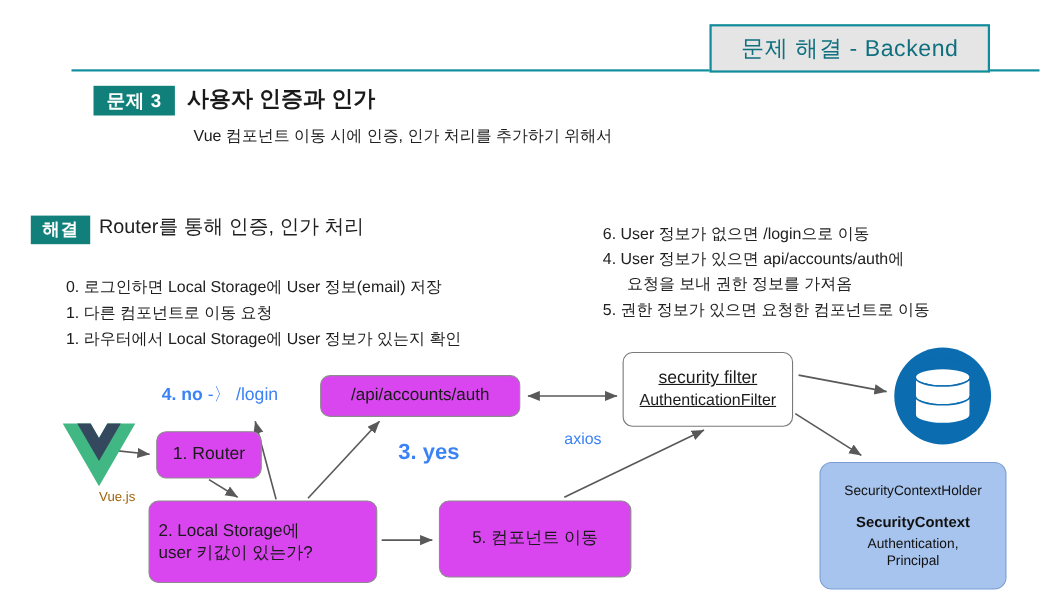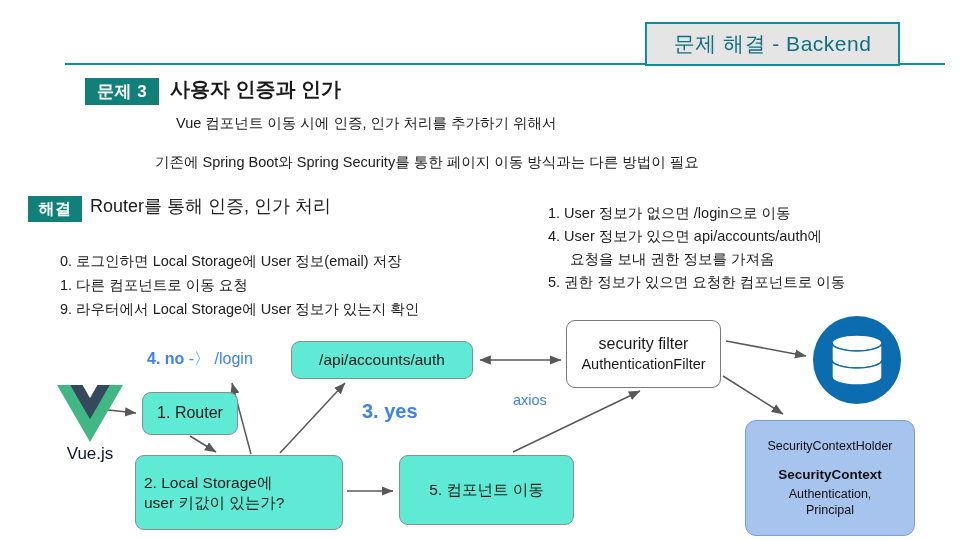--- a/index.html
+++ b/index.html
@@ -87,90 +87,89 @@
   
   .diagram { position: absolute; left: 0; top: 0; width: 960px; height: 540px; }
   svg.edges { position: absolute; left: 0; top: 0; width: 960px; height: 540px; }
 
   .node {
     position: absolute;
     display: flex; align-items: center; justify-content: center;
     text-align: center;
     border: 1px solid #8c8c8c;
     border-radius: 9px;
-    background: #5eead4;
+    background: #d946ef;
     color: #1a1a1a;
     font-size: 16px;
     line-height: 1.28;
     padding: 4px 8px;
   }
   .node-white { background: #ffffff; border-color: #7a7a7a; }
   .node-blue {
     background: #a7c4ee; border: 1px solid #7a9ed1; border-radius: 11px;
     flex-direction: column; justify-content: center;
   }
 
   #node-router   { left: 142px; top: 392px; width: 96px;  height: 43px; }
   #node-localst  { left: 135px; top: 455px; width: 208px; height: 75px;
                    justify-content: flex-start; text-align: left; font-size: 15.5px; }
   #node-api      { left: 291px; top: 341px; width: 182px; height: 38px; font-size: 15.5px; }
   #node-move     { left: 399px; top: 455px; width: 175px; height: 70px; font-size: 15.5px; }
   #node-filter   { left: 566px; top: 320px; width: 155px; height: 68px;
-                   flex-direction: column; font-size: 15px; }
+                   flex-direction: column; font-size: 15px; text-decoration: underline; }
   #node-filter .f-main { font-size: 16px; }
   #node-filter .f-sub  { font-size: 14.5px; }
   #node-scholder { left: 745px; top: 420px; width: 170px; height: 116px; }
 
   .node-blue .l1 { font-size: 12.5px; color: #111; }
   .node-blue .l2 { font-size: 13.5px; font-weight: bold; color: #111; margin-top: 12px; }
   .node-blue .l3 { font-size: 12.5px; color: #111; margin-top: 2px; }
   .node-blue .l4 { font-size: 12.5px; color: #111; }
 
   .lbl { position: absolute; color: #3b82f6; white-space: nowrap; }
   #lbl-no  { left: 147px; top: 349px; font-size: 16px; font-weight: bold; }
   #lbl-no .thin { font-weight: normal; }
   #lbl-yes { left: 362px; top: 400px; font-size: 20px; font-weight: bold; }
   #lbl-axios { left: 513px; top: 392px; font-size: 14.5px; font-weight: normal; }
 
   
   #vue-logo { position: absolute; left: 57px; top: 378px; width: 66px; height: 72px; }
   #vue-label {
     position: absolute; left: 57px; top: 444px; width: 66px;
-    text-align: center; font-size: 17px; color: #0f172a;
+    text-align: right; font-size: 12px; color: #a16207;
   }
 
   
   #h2-logo { position: absolute; left: 812px; top: 315px; width: 90px; height: 90px; }
 </style>
 </head>
 <body>
 
 <div id="slide">
 
   <div class="hrule"></div>
   <div class="title-box">
     <span>문제 해결 - Backend</span>
   </div>
 
   <div class="badge badge-q">문제 3</div>
   <div class="q-title">사용자 인증과 인가</div>
   <div class="q-line1">Vue 컴포넌트 이동 시에 인증, 인가 처리를 추가하기 위해서</div>
-  <div class="q-line2">기존에 Spring Boot와 Spring Security를 통한 페이지 이동 방식과는 다른 방법이 필요</div>
 
   <div class="badge badge-s">해결</div>
   <div class="s-title">Router를 통해 인증, 인가 처리</div>
 
   <div class="steps-left">
     <div>0. 로그인하면 Local Storage에 User 정보(email) 저장</div>
     <div>1. 다른 컴포넌트로 이동 요청</div>
-    <div>9. 라우터에서 Local Storage에 User 정보가 있는지 확인</div>
+    <div>1. 라우터에서 Local Storage에 User 정보가 있는지 확인</div>
   </div>
 
   <div class="steps-right">
-    <div>1. User 정보가 없으면 /login으로 이동</div>
+    <div>6. User 정보가 없으면 /login으로 이동</div>
     <div>4. User 정보가 있으면 api/accounts/auth에</div>
     <div class="indent">요청을 보내 권한 정보를 가져옴</div>
     <div>5. 권한 정보가 있으면 요청한 컴포넌트로 이동</div>
   </div>
 
   <div class="diagram">
 
     <svg class="edges" viewBox="0 0 960 540" xmlns="http://www.w3.org/2000/svg">
       <defs>
         <marker id="ah" markerWidth="9" markerHeight="9" refX="7.4" refY="3.1" orient="auto" markerUnits="strokeWidth">

